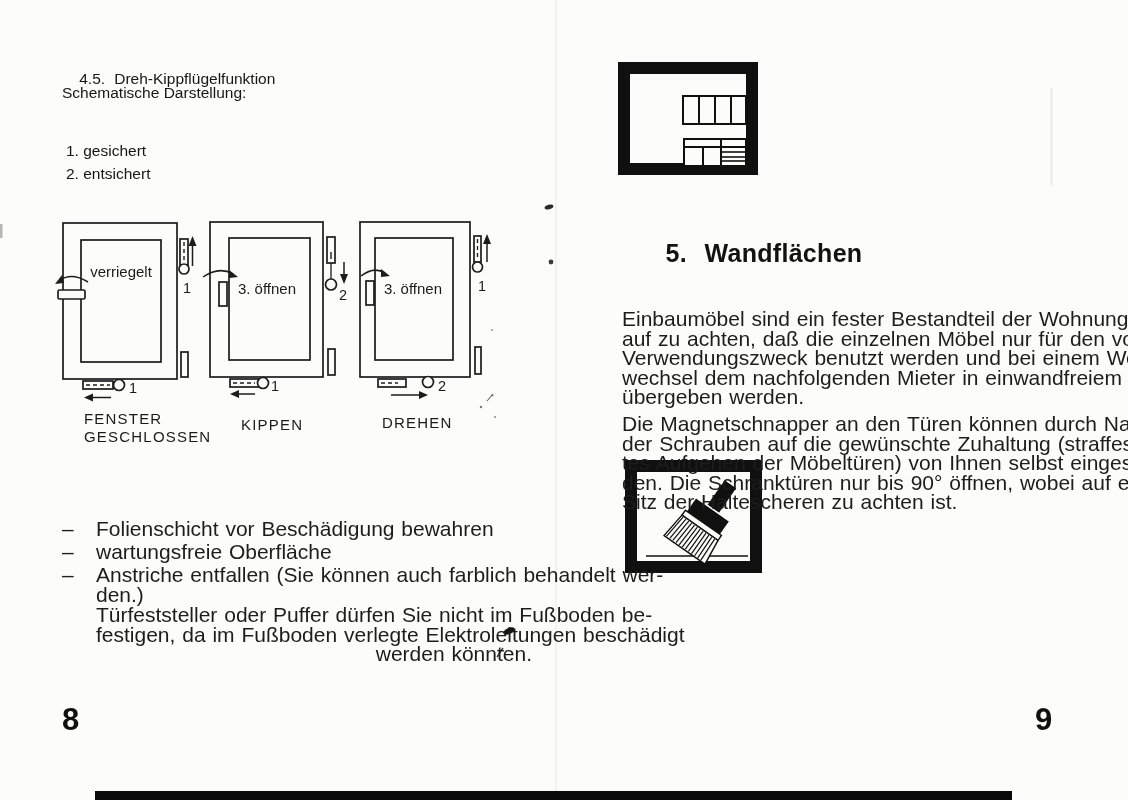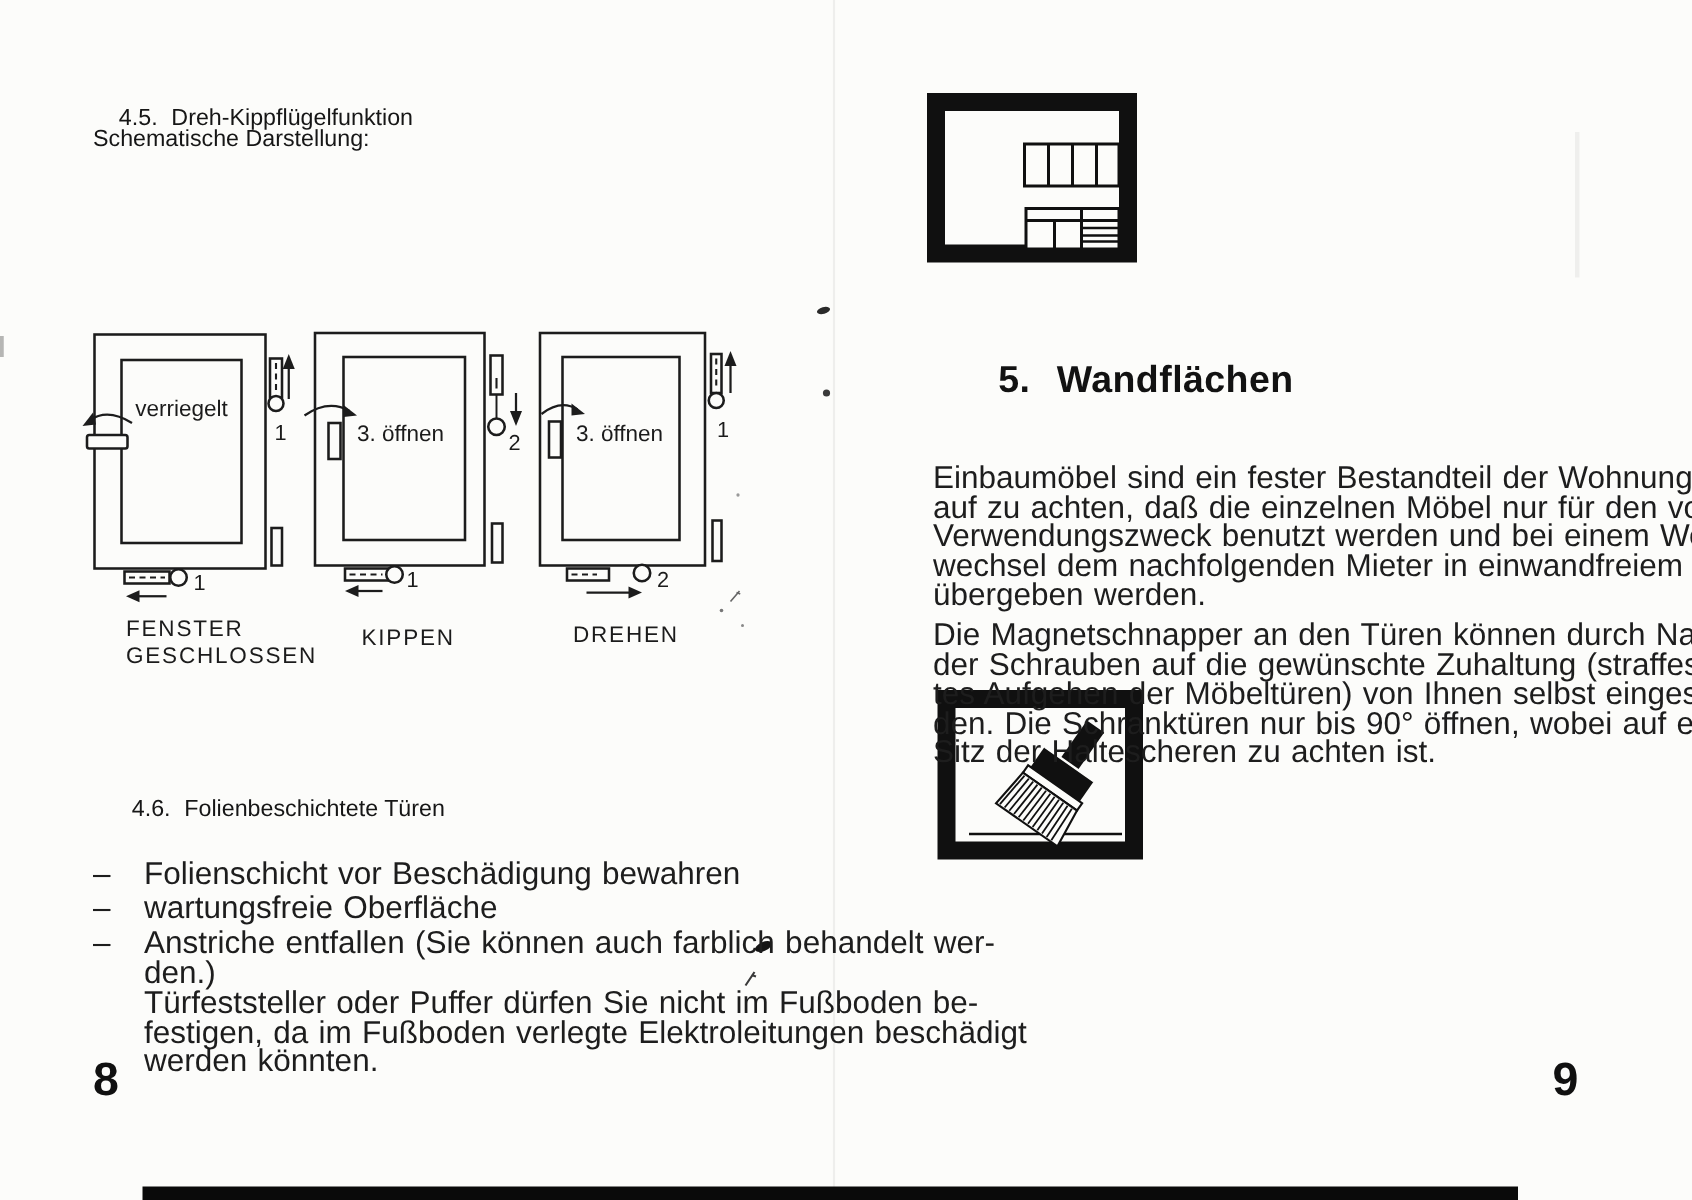--- a/index.html
+++ b/index.html
@@ -11,21 +11,21 @@
   .abs{position:absolute;}
   .body-text{font-size:21px;line-height:19.6px;white-space:pre;word-spacing:1px;color:#1d1d1d;}
   .sec-head{font-size:15.5px;white-space:pre;color:#161616;}
   .sec-num{display:inline-block;width:35px;}
   .legend{font-size:15.5px;line-height:23px;white-space:pre;color:#161616;}
   .big-head{font-size:25px;font-weight:700;letter-spacing:.3px;color:#121212;white-space:pre;}
   .big-num{display:inline-block;width:39px;font-weight:700;}
   .pagenum{font-size:31px;font-weight:700;color:#101010;}
   .bullet-row{display:flex;margin-top:3.4px;}
   .bullet-dash{width:34px;flex:0 0 34px;}
-  .indent{margin-left:34px;}
+  .indent{margin-left:34px;text-align:right;}
   .mt9{margin-top:9px;}
   .mt12{margin-top:12px;}
   .mt7{margin-top:7px;}
   .mt16{margin-top:15px;}
   svg text{font-family:"Liberation Sans",sans-serif;fill:#1b1b1b;}
   .dia-label{font-size:15px;}
   .dia-num{font-size:14.5px;}
   .dia-caption{font-size:15px;letter-spacing:1.2px;}
 </style>
 </head>
@@ -182,25 +182,24 @@
       <rect x="95" y="791" width="917" height="9" fill="#0a0a0a" stroke="none"></rect>
     </g>
   </svg>
 
   <div class="abs sec-head" style="left:62px;top:52px;">
     <span class="sec-num">4.5.</span><span>Dreh-Kippflügelfunktion</span>
   </div>
 
   <div class="abs sec-head" style="left:62px;top:84px;">Schematische Darstellung:</div>
 
+  <div class="abs legend" style="left:66px;top:139px;">1. gesichert
+2. entsichert</div>
 
   <div class="abs" style="left:62px;top:513px;width:470px;">
-    <div class="sec-head">
-      <span class="sec-num">4.6.</span><span>Folienbeschichtete Türen</span>
-    </div>
     <div class="bullet-row" style="margin-top:6px;">
       <div class="bullet-dash body-text">–</div>
       <div class="body-text">Folienschicht vor Beschädigung bewahren</div>
     </div>
     <div class="bullet-row">
       <div class="bullet-dash body-text">–</div>
       <div class="body-text">wartungsfreie Oberfläche</div>
     </div>
     <div class="bullet-row">
       <div class="bullet-dash body-text">–</div>

